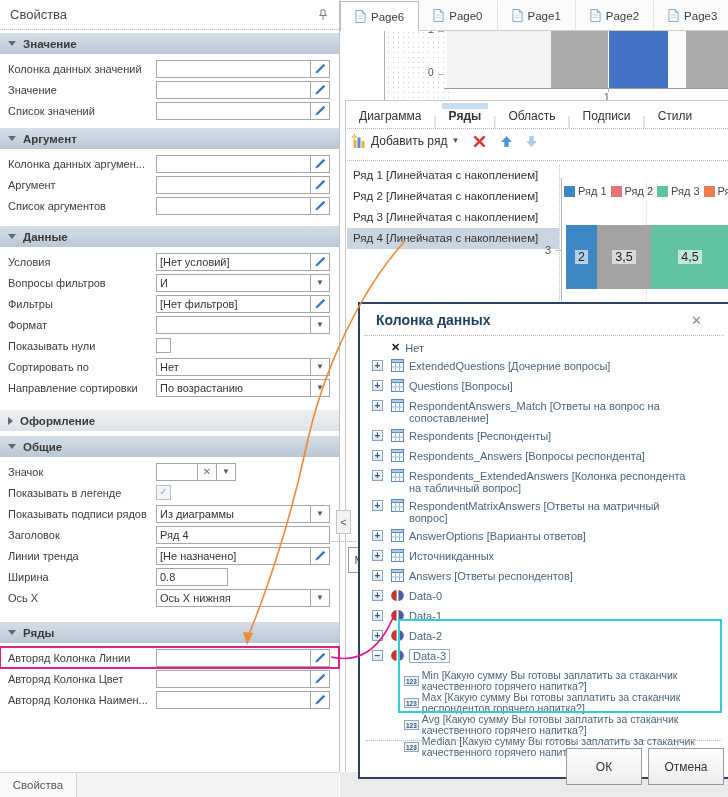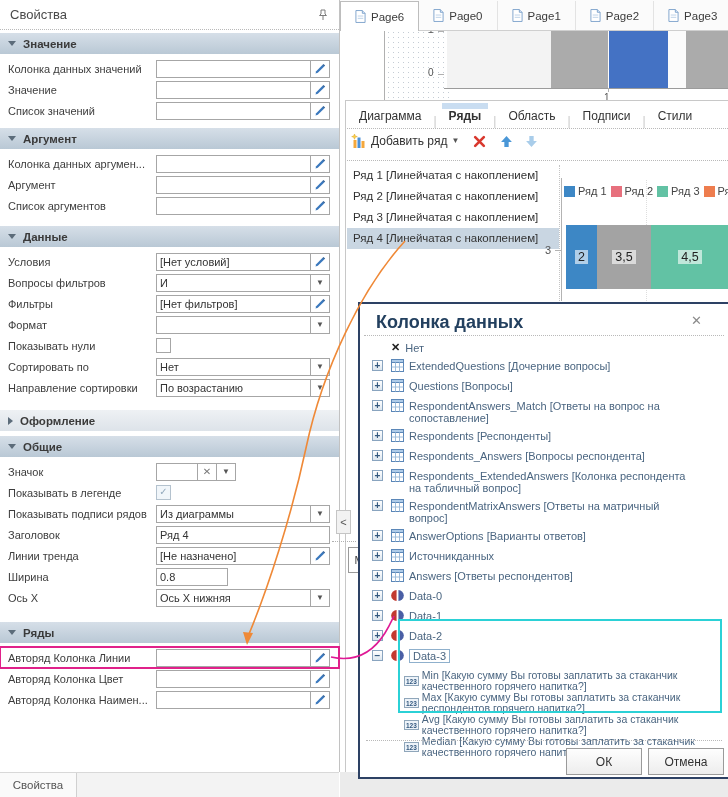--- a/index.html
+++ b/index.html
@@ -81,21 +81,21 @@
   .lg-name{font-size:11px;color:#444;margin-right:4px}
   .bar-seg{position:absolute;top:124px;height:64px;display:flex;align-items:center;
            justify-content:center}
   .seg-label{background:rgba(255,255,255,.6);padding:0 3px;font-size:12.5px;color:#222}
   #dialog-footer{position:absolute;left:340px;top:772px;width:388px;height:25px;
            background:#ebebeb;z-index:6}
 
   
   #popup{position:absolute;left:358px;top:302px;width:372px;height:477px;background:#fff;
          border:2px solid #2d4164;box-sizing:border-box;z-index:20}
-  .pp-title{position:absolute;left:16px;top:8px;font-size:18px;font-weight:bold;color:#23405f}
+  .pp-title{position:absolute;left:16px;top:8px;font-size:14px;font-weight:bold;color:#23405f}
   .pp-close{position:absolute;right:26px;top:9px;font-size:13px;color:#8a8a8a;cursor:pointer}
   .pp-dotted{position:absolute;left:4px;right:4px;top:31px;border-bottom:1px dotted #b9b9b9}
   .tree{position:absolute;left:12px;top:38px;width:340px}
   .titem{display:flex;align-items:flex-start;margin-bottom:6px;line-height:12px;font-size:11px;
          color:#4a6580}
   .texp{flex:none;width:11px;height:11px;box-sizing:border-box;border:1px solid #89a4bf;
         background:linear-gradient(#fff,#dce6ef);margin-right:8px;position:relative;cursor:pointer}
   .texp::before{position:absolute;left:0;right:0;top:-1px;text-align:center;font-size:10px;
         color:#33587f;font-weight:bold}
   .texp.plus::before{content:"+"}
@@ -103,21 +103,21 @@
   .texp-spacer{flex:none;width:19px}
   .ticon{flex:none;margin-right:5px;margin-top:-1px}
   .tlabel{max-width:278px}
   .x-icon{color:#222;font-weight:bold;font-size:11px}
   .num-icon{flex:none;font-size:6.5px;font-weight:bold;border:1px solid #8fa6ba;background:#edf3f9;
         color:#33587f;padding:1px 1px 0 1px;margin-right:3px;line-height:7px;margin-top:1px}
   .tchild{display:flex;align-items:center;margin-left:32px;margin-bottom:1px;
         line-height:10.5px;font-size:10.5px;color:#4a6580}
   .tchild .tlabel{max-width:284px}
   .sel-node{border:1px solid #8fb0cc;padding:0 3px;margin-top:-1px}
-  .pp-btn{position:absolute;width:76px;height:27px;box-sizing:border-box;border:1px solid #9a9a9a;
+  .pp-btn{position:absolute;width:76px;height:37px;box-sizing:border-box;border:1px solid #9a9a9a;
         background:linear-gradient(#fefefe,#ededed);font:12px "Liberation Sans",sans-serif;
         color:#333;text-align:center;line-height:22px;cursor:pointer}
   .pp-btn-dotted{position:absolute;left:6px;right:6px;top:436px;border-bottom:1px dotted #b9b9b9}
 
   
   #collapse-btn{position:absolute;left:336px;top:510px;width:15px;height:24px;background:#f2f2f2;
         border:1px solid #c5c5c5;box-sizing:border-box;text-align:center;line-height:22px;
         color:#555;font-size:11px;z-index:6;cursor:pointer}
   #collapse-dotted{position:absolute;left:332px;top:541px;width:24px;border-bottom:1px dotted #b0b0b0;z-index:6}
   #partial-m{position:absolute;left:348px;top:547px;width:22px;height:26px;background:#fff;

